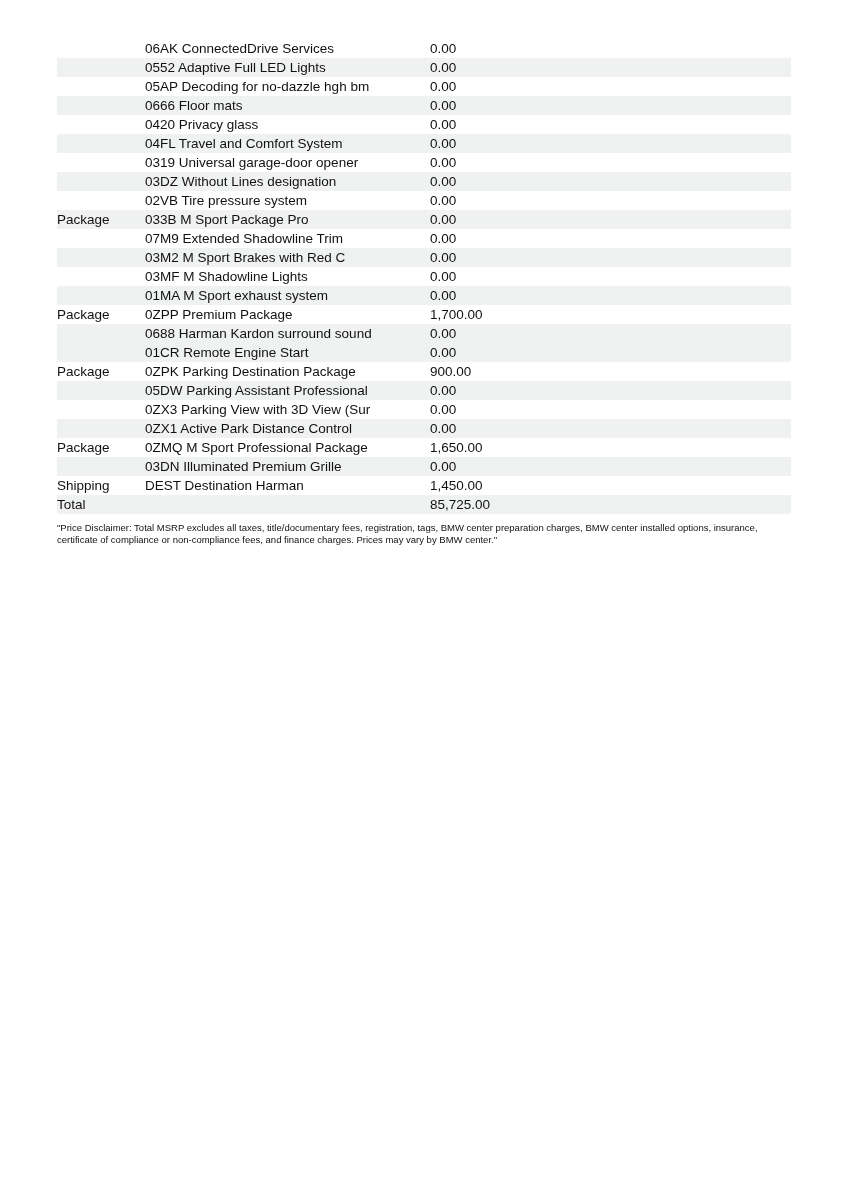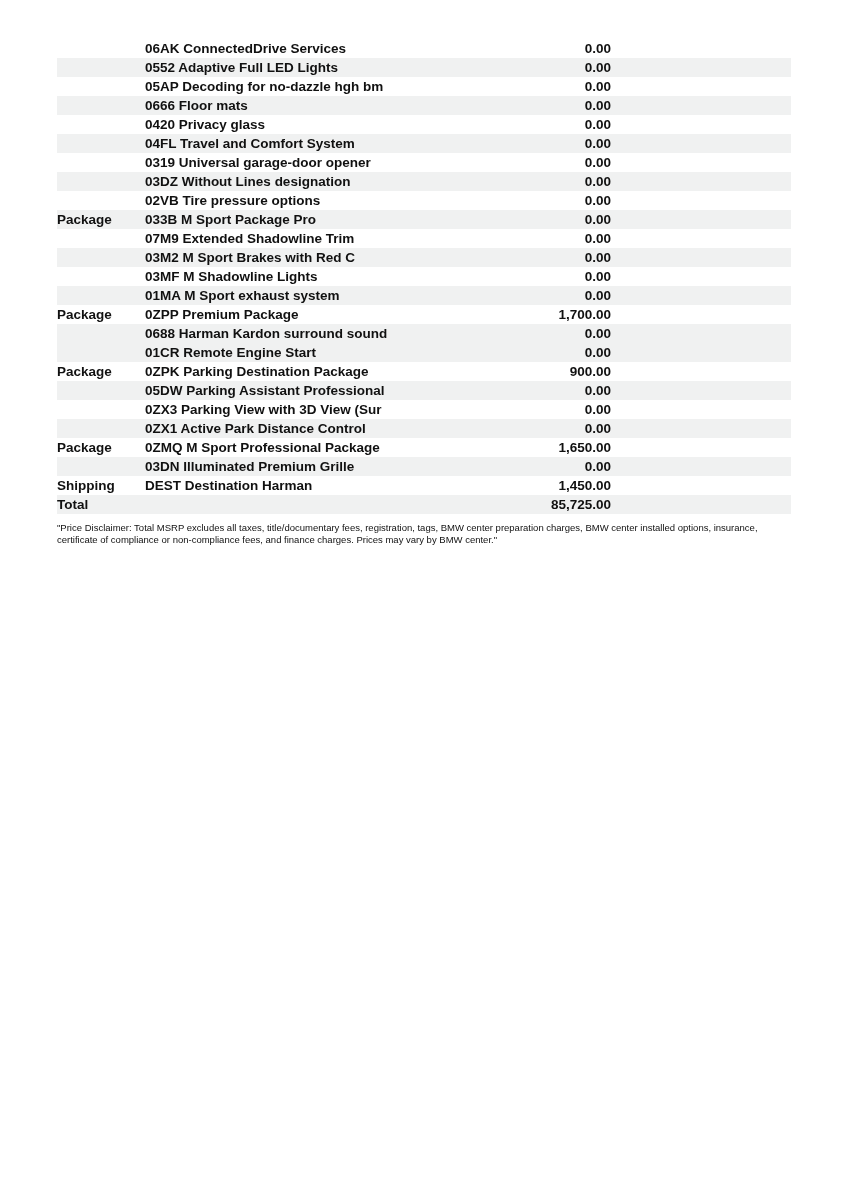--- a/index.html
+++ b/index.html
@@ -17,34 +17,33 @@
     background: #ffffff;
     position: relative;
   }
   .content {
     padding: 39px 57px 0 57px;
   }
   table.options-table {
     border-collapse: collapse;
     table-layout: fixed;
     width: 734px;
-    font-weight: bold;
   }
   table.options-table td {
     padding: 0;
     height: 19px;
     font-size: 13.5px;
     line-height: 19px;
     white-space: nowrap;
     overflow: hidden;
     vertical-align: middle;
   }
   td.cat   { width: 88px;  padding-left: 6px; }
   td.desc  { width: 285px; }
-  td.price { width: 181px; text-align: right; }
+  td.price { width: 181px; }
   td.filler{ width: 180px; }
   tr.alt   { background: var(--row-alt, #f0f1f1); padding-left: 20px; }
   .disclaimer {
     margin: 8px 0 0 0;
     width: 726px;
     font-size: 9.5px;
     line-height: 11.5px;
     color: #111111;
   }
 </style>
@@ -98,21 +97,21 @@
             <td class="filler"></td>
           </tr>
           <tr class="alt">
             <td class="cat"></td>
             <td class="desc">03DZ Without Lines designation</td>
             <td class="price">0.00</td>
             <td class="filler"></td>
           </tr>
           <tr>
             <td class="cat"></td>
-            <td class="desc">02VB Tire pressure options</td>
+            <td class="desc">02VB Tire pressure system</td>
             <td class="price">0.00</td>
             <td class="filler"></td>
           </tr>
           <tr class="alt">
             <td class="cat">Package</td>
             <td class="desc">033B M Sport Package Pro</td>
             <td class="price">0.00</td>
             <td class="filler"></td>
           </tr>
           <tr>

